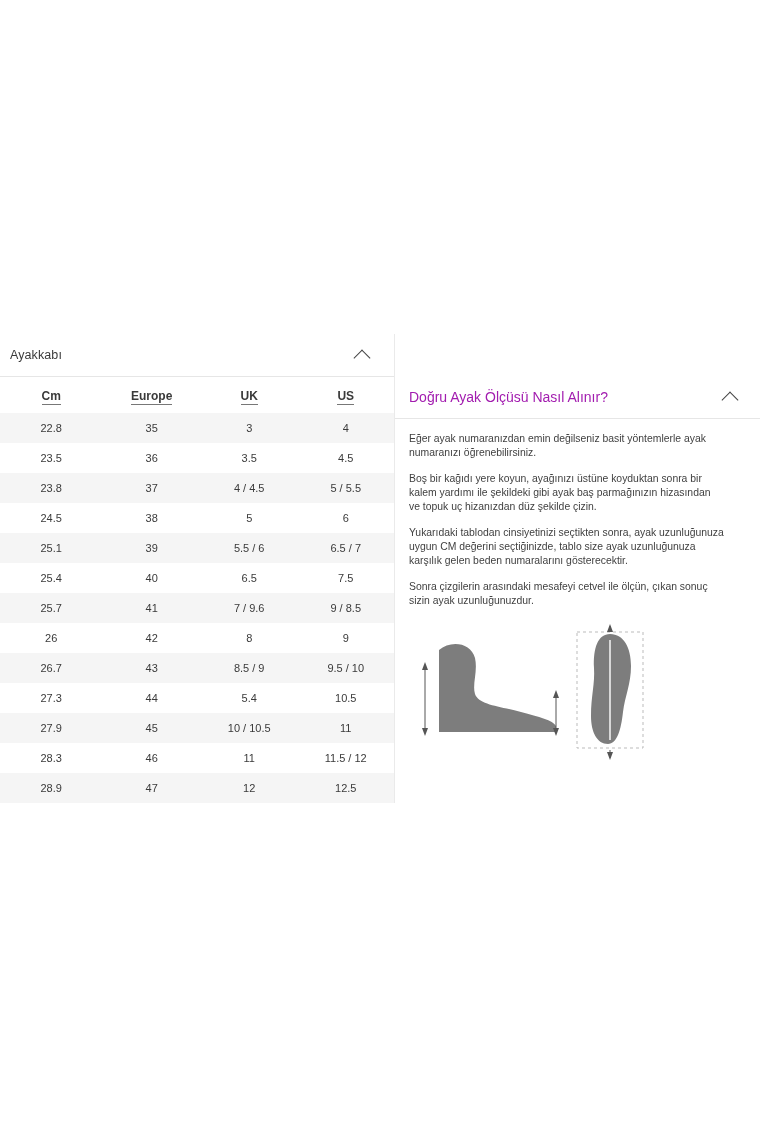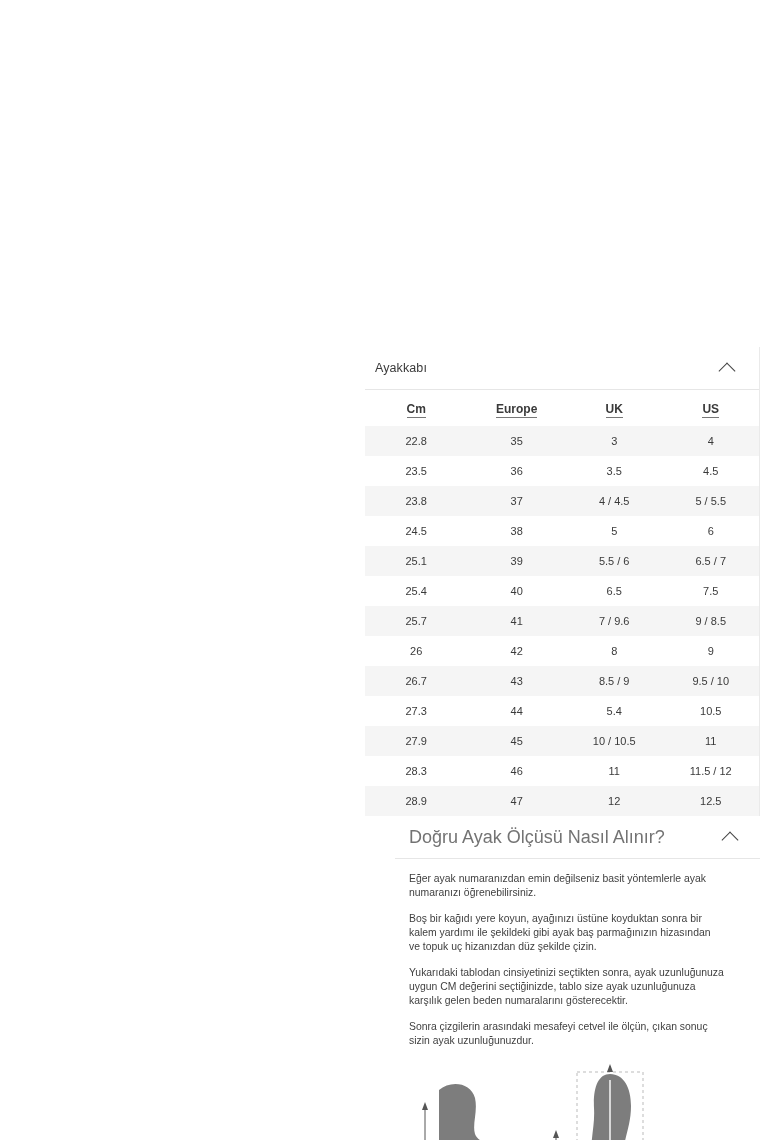--- a/index.html
+++ b/index.html
@@ -22,22 +22,22 @@
     width: 760px;
     height: 1140px;
   }
   .panel-wrap {
     position: absolute;
     left: 0;
     top: 347px;
     width: 760px;
     height: 443px;
     display: flex;
-    flex-direction: column;
-    align-items: flex-end;
+    flex-direction: row;
+    align-items: center;
   }
   
   .left-panel {
     width: 395px;
     box-sizing: border-box;
     background: #ffffff;
     border-right: 1px solid #eaeaea;
     position: relative;
   }
   .panel-header {
@@ -115,22 +115,22 @@
   .right-header {
     display: flex;
     align-items: center;
     justify-content: space-between;
     padding: 14px 20px 14px 14px;
     border-bottom: 1px solid #e6e6e6;
     height: 43px;
     box-sizing: border-box;
   }
   .right-title {
-    font-size: 18px;
-    color: #737373;
+    font-size: 14px;
+    color: #a21caf;
   }
   .right-body {
     padding: 13px 36px 0 14px;
   }
   .para {
     font-size: 10.4px;
     line-height: 14px;
     color: #3f3f3f;
     margin: 0 0 12px 0;
   }

